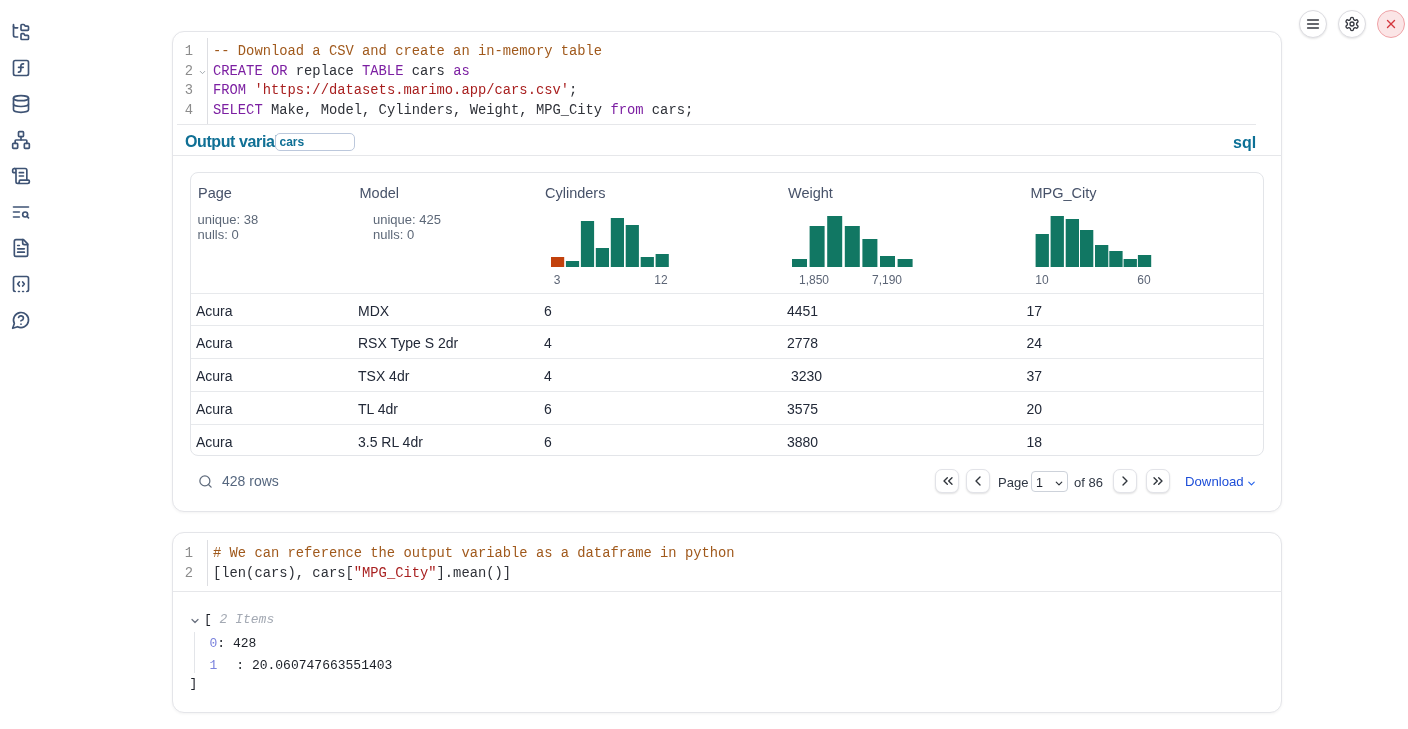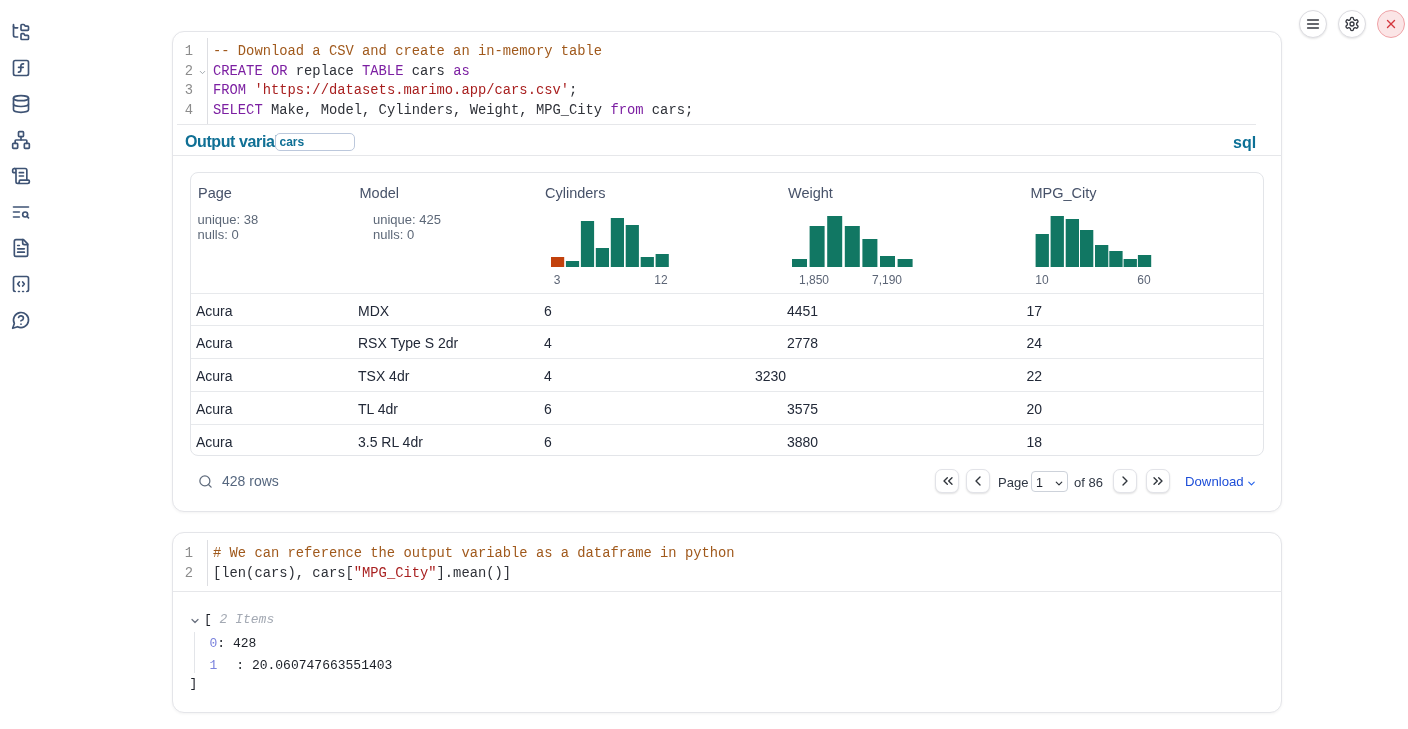--- a/index.html
+++ b/index.html
@@ -186,22 +186,22 @@
       <div class="tcell" style="left:5px">Acura</div>
       <div class="tcell" style="left:167px">RSX Type S 2dr</div>
       <div class="tcell" style="left:353px">4</div>
       <div class="tcell" style="left:596px">2778</div>
       <div class="tcell" style="left:835.5px">24</div>
     </div>
 <div class="trow" style="top:358.0px">
       <div class="tcell" style="left:5px">Acura</div>
       <div class="tcell" style="left:167px">TSX 4dr</div>
       <div class="tcell" style="left:353px">4</div>
-      <div class="tcell" style="left:564px">3230</div>
-      <div class="tcell" style="left:835.5px">22</div>
+      <div class="tcell" style="left:600px">3230</div>
+      <div class="tcell" style="left:835.5px">37</div>
     </div>
 <div class="trow" style="top:390.75px">
       <div class="tcell" style="left:5px">Acura</div>
       <div class="tcell" style="left:167px">TL 4dr</div>
       <div class="tcell" style="left:353px">6</div>
       <div class="tcell" style="left:596px">3575</div>
       <div class="tcell" style="left:835.5px">20</div>
     </div>
 <div class="trow" style="top:423.5px">
       <div class="tcell" style="left:5px">Acura</div>

